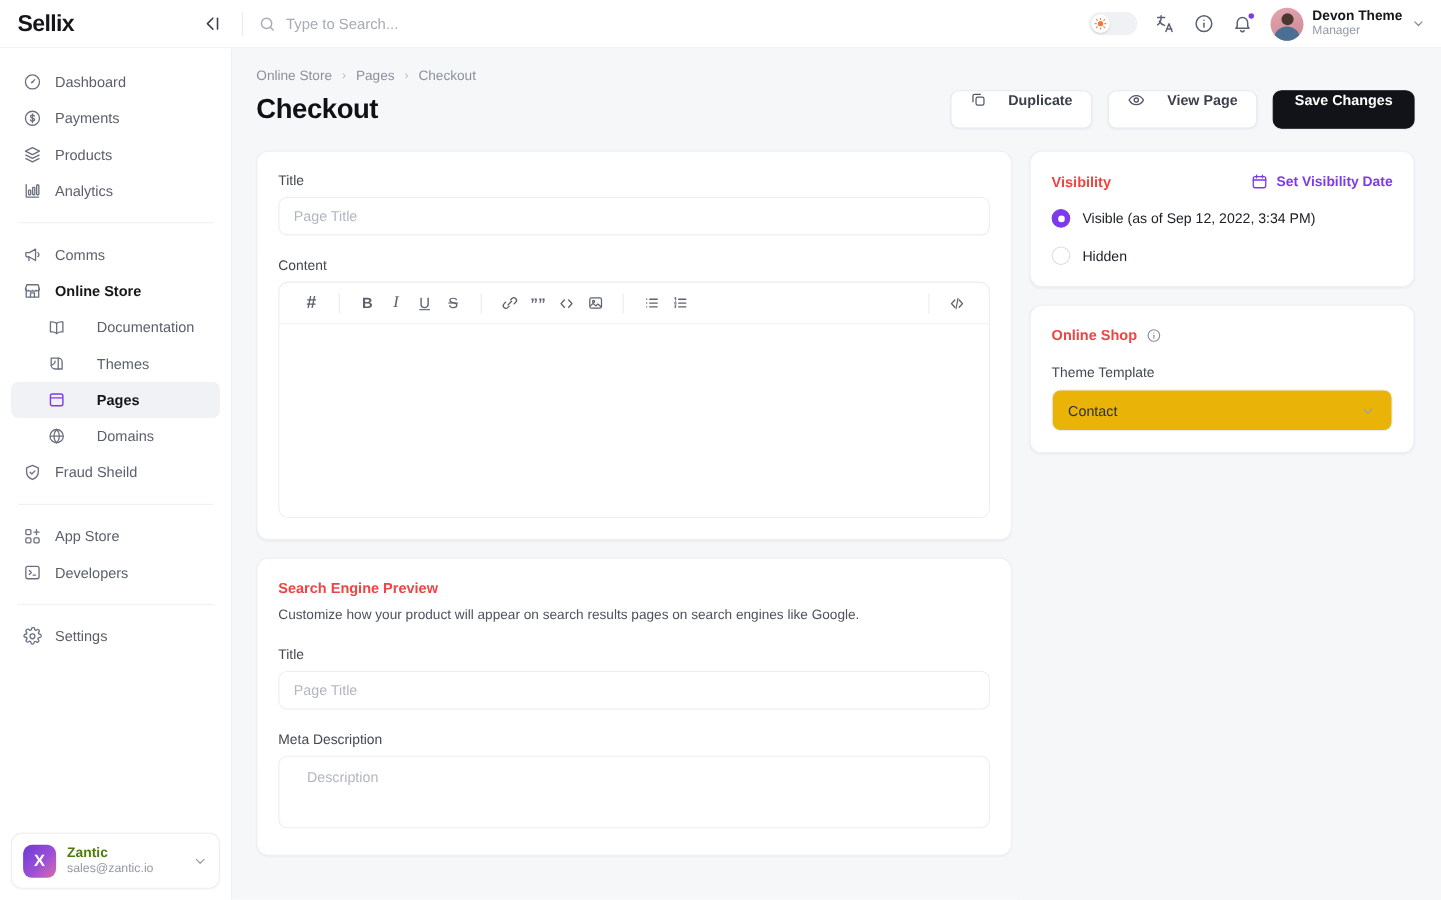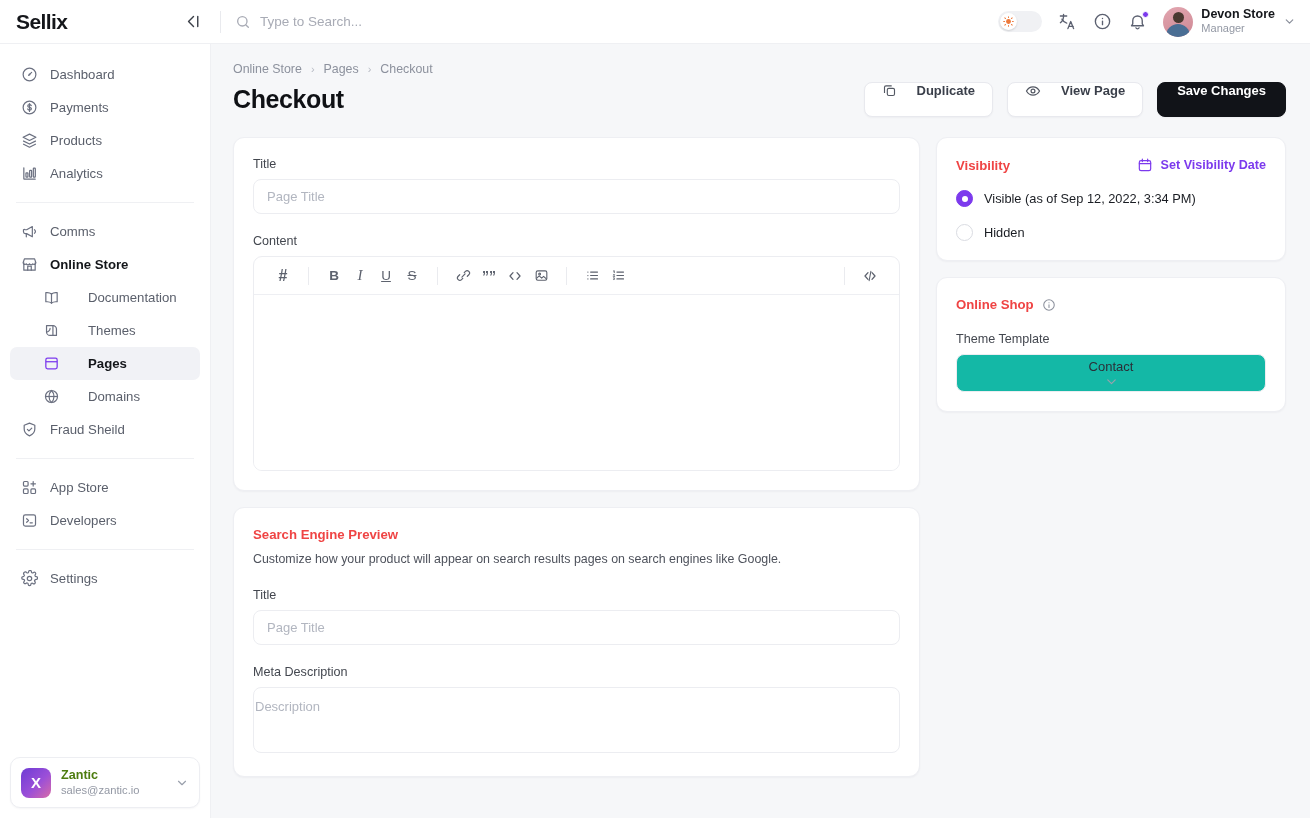--- a/index.html
+++ b/index.html
@@ -128,21 +128,21 @@
 
   .flabel { font-size: 12.6px; color: #43474F; margin-bottom: 8px; }
   .finput {
     width: 100%; height: 35px; border: 1px solid #ECEDF1; border-radius: 8px;
     padding: 0 13px; font-size: 13px; color: #2B2F38; outline: none;
     font-family: "Liberation Sans", sans-serif; background: #fff;
   }
   .finput::placeholder { color: #B2B6C0; }
   .ftext {
     width: 100%; height: 66px; border: 1px solid #ECEDF1; border-radius: 8px;
-    padding: 11px 1px; font-size: 13px; color: #2B2F38; outline: none; resize: none;
+    padding: 11px 25px; font-size: 13px; color: #2B2F38; outline: none; resize: none;
     font-family: "Liberation Sans", sans-serif; background: #fff;
   }
   .ftext::placeholder { color: #B2B6C0; }
 
   .editor { border: 1px solid #ECEDF1; border-radius: 9px; overflow: hidden; }
   .etoolbar {
     height: 38px; display: flex; align-items: center; gap: 0;
     border-bottom: 1px solid #EEEFF3; padding: 0 16px;
   }
   .tb-btn {
@@ -167,21 +167,21 @@
     width: 17px; height: 17px; border-radius: 50%; border: 1.6px solid #DADCE2;
     display: flex; align-items: center; justify-content: center; flex-shrink: 0; background:#fff;
   }
   .radio.on { background: #7C3AED; border-color: #7C3AED; }
   .radio.on::after { content:''; width: 6px; height: 6px; border-radius: 50%; background: #fff; }
   .radio-lbl { font-size: 12.8px; color: #1A1D23; }
   .shop-head { display: flex; align-items: center; gap: 8px; }
   .select {
     width: 100%; height: 38px; border: 1px solid #ECEDF1; border-radius: 8px;
     display: flex; align-items: center; justify-content: space-between;
-    padding: 4px 14px; font-size: 13px; color: #2B2F38; cursor: pointer; background: #14b8a6; flex-direction: column;
+    padding: 16px 14px; font-size: 13px; color: #2B2F38; cursor: pointer; background: #eab308;
   }
   svg { display: block; }
 </style>
 </head>
 <body>
 
 <div class="app">
 
   <div class="topbar">
     <div class="brand">Sellix</div>
@@ -237,21 +237,21 @@
         </svg>
         <span class="bell-dot"></span>
       </div>
 
       <div class="userblock">
         <div class="avatar">
           <div class="av-head"></div>
             <div class="av-body"></div>
         </div>
         <div>
-          <div class="uname">Devon Store</div>
+          <div class="uname">Devon Theme</div>
           <div class="urole">Manager</div>
         </div>
         <span class="chev">
           <svg width="13" height="13" viewBox="0 0 24 24" fill="none" stroke="currentColor" stroke-width="2.2" stroke-linecap="round" stroke-linejoin="round">
               <path d="M6 9l6 6 6-6"></path>
             </svg>
         </span>
       </div>
     </div>
   </div>

